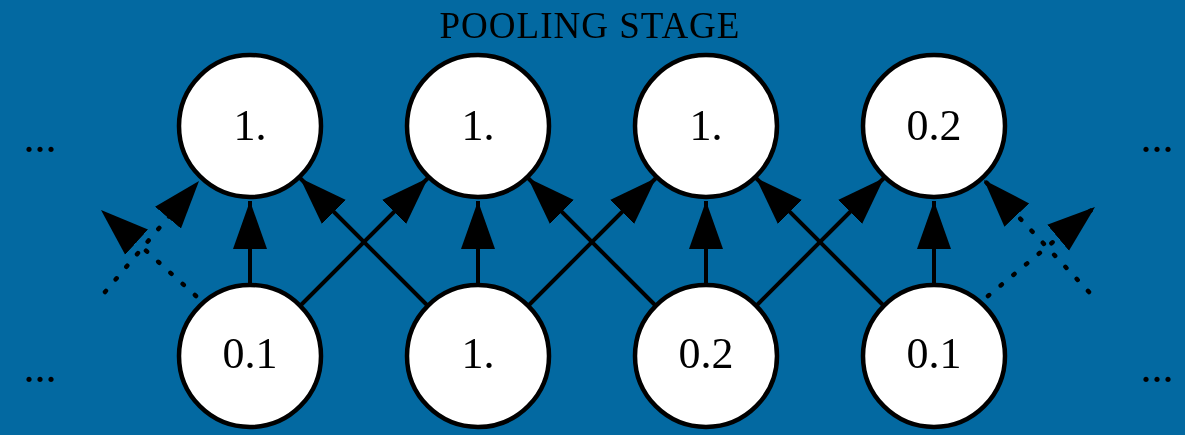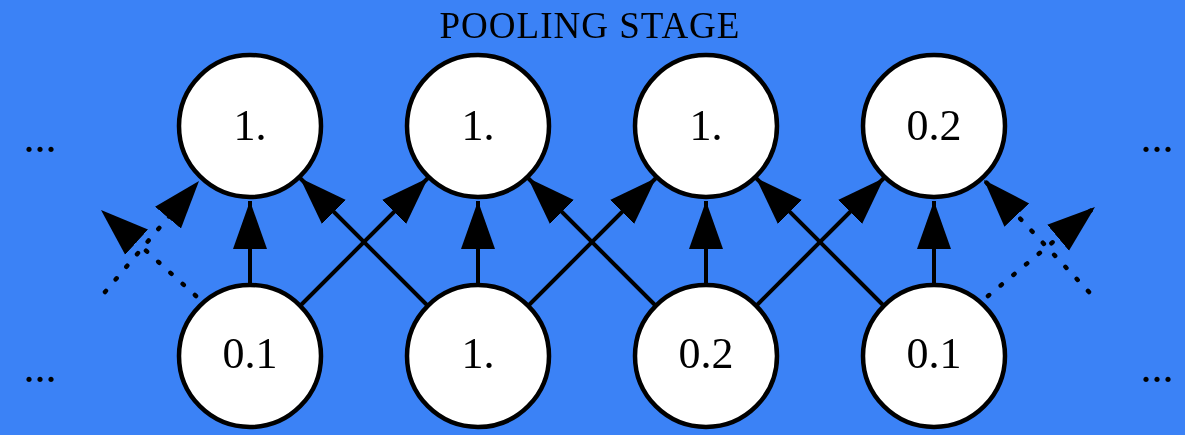--- a/index.html
+++ b/index.html
@@ -8,21 +8,21 @@
     background: #ffffff;
     width: 1185px;
     height: 435px;
     overflow: hidden;
     font-family: "Liberation Serif", "DejaVu Serif", serif;
   }
   .stage {
     position: relative;
     width: 1185px;
     height: 435px;
-    background: #3b82f6;
+    background: #0369a1;
   }
   svg { display: block; }
   .node-circle {
     fill: #ffffff;
     stroke: #000000;
     stroke-width: 4.5px;
   }
   .node-label {
     fill: #000000;
     font-family: "Liberation Serif", "DejaVu Serif", serif;

